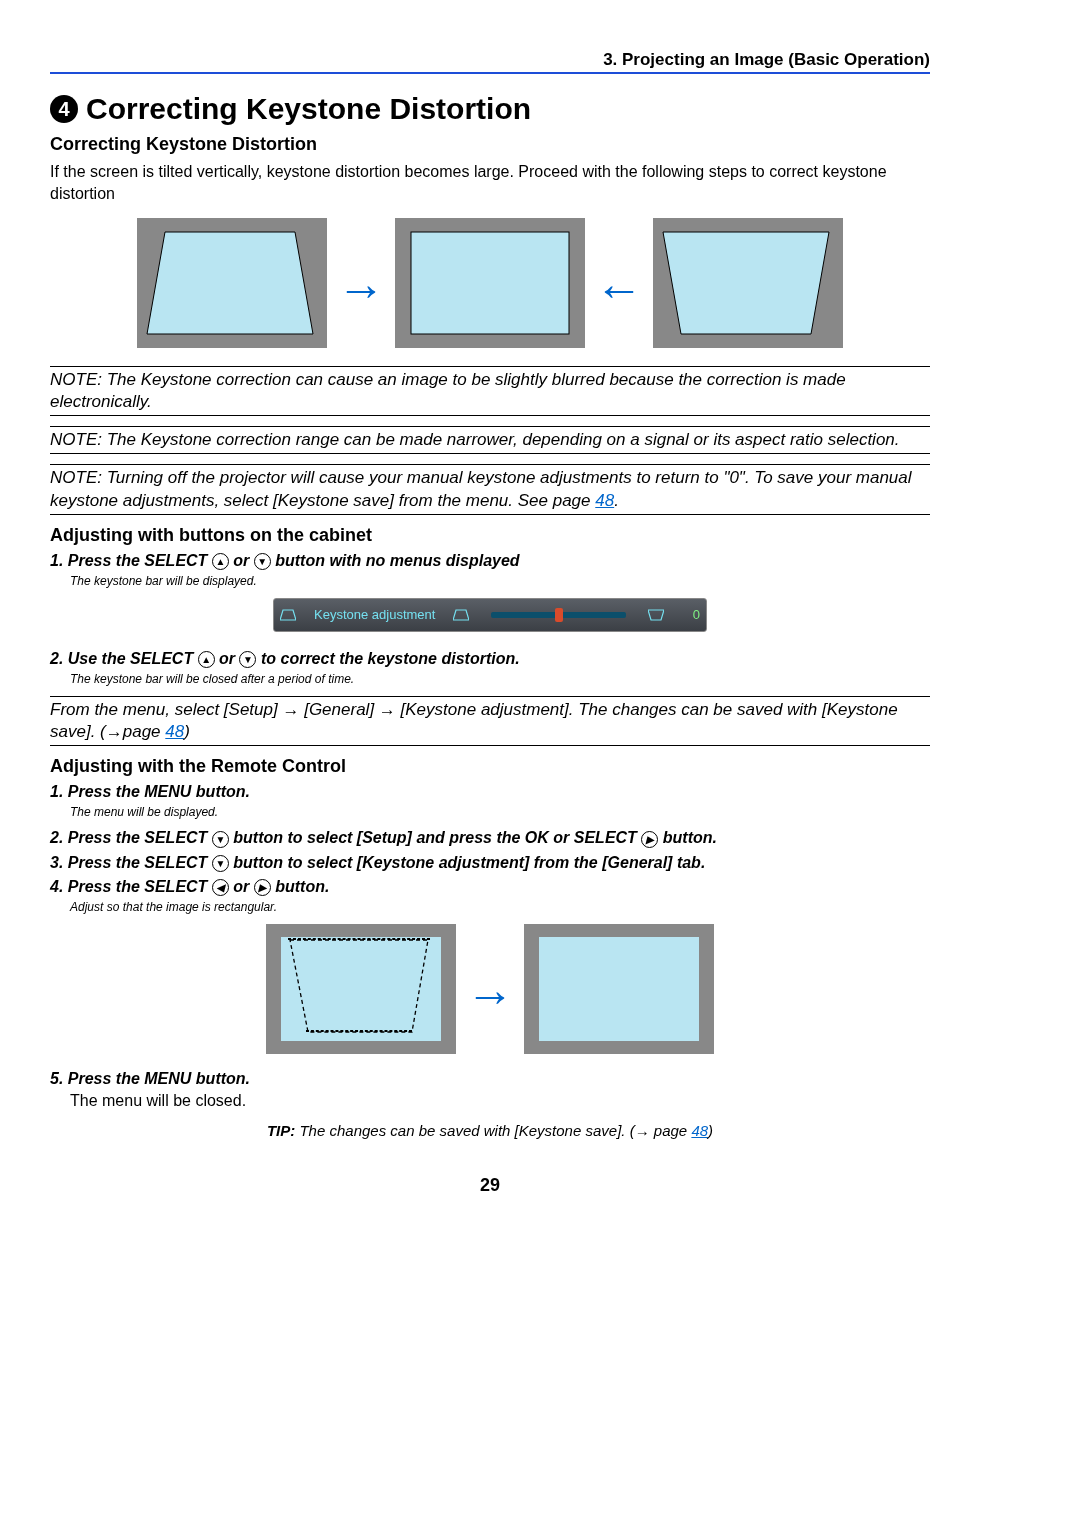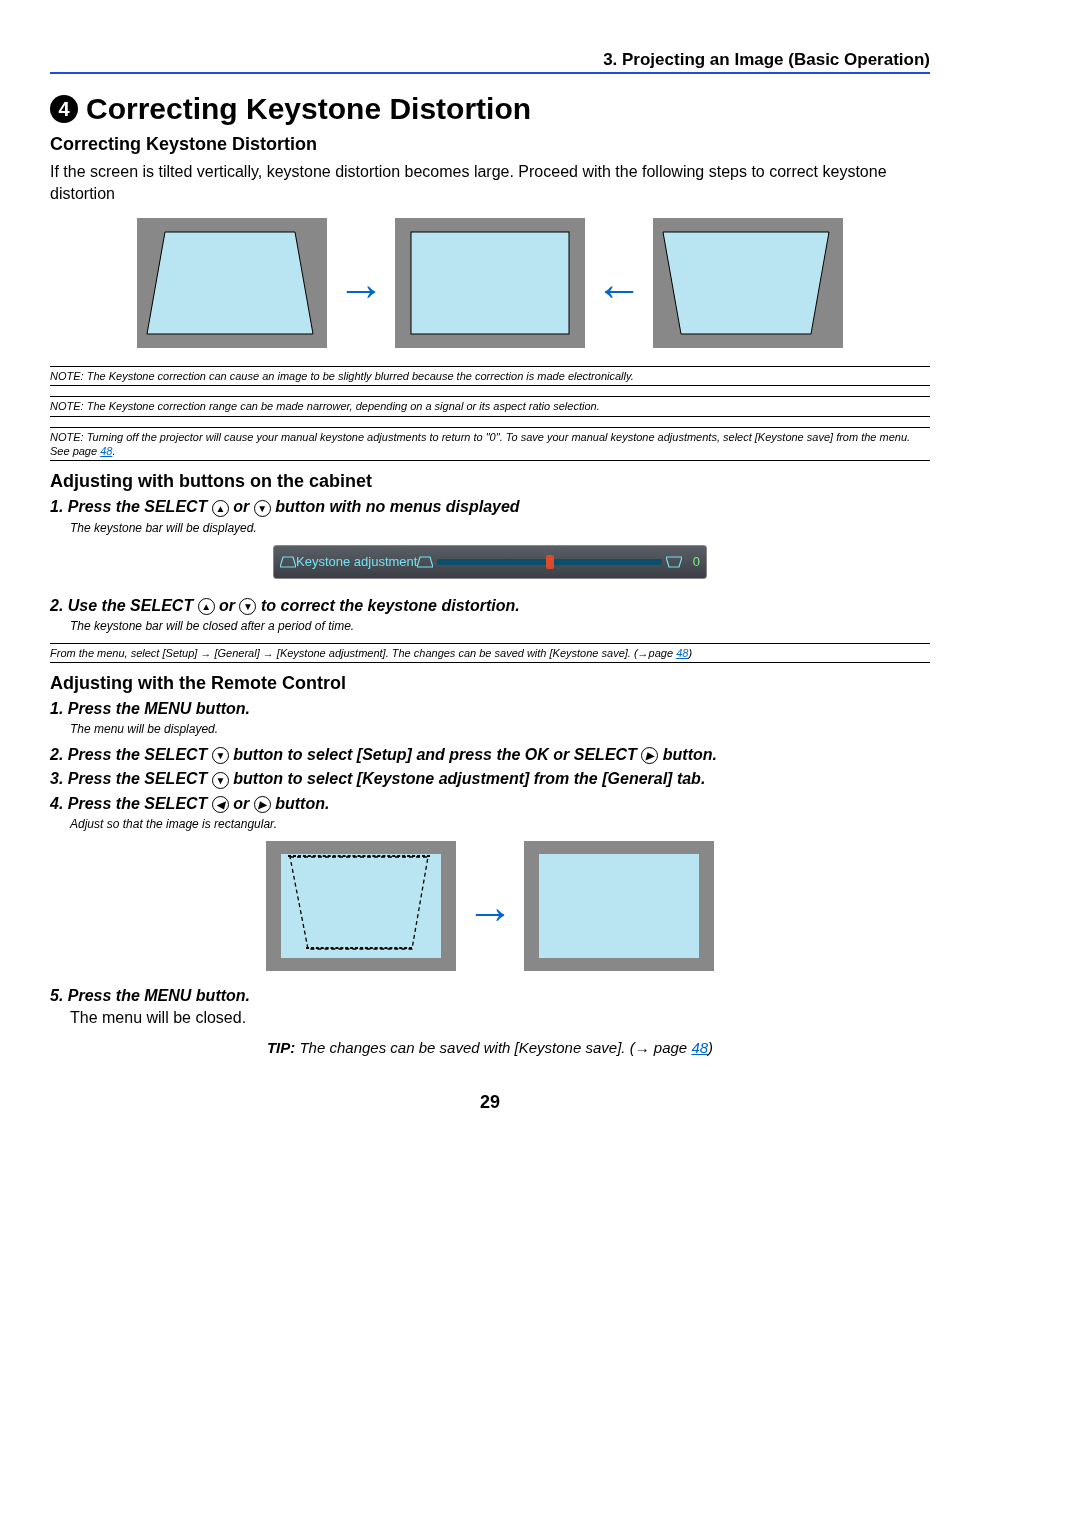--- a/index.html
+++ b/index.html
@@ -44,21 +44,21 @@
     font-size: 18px;
     font-weight: 900;
     font-family: Arial Black, Arial, sans-serif;
     margin: 8px 0 6px 0;
   }
   .body-text { font-size: 16px; margin: 4px 0 14px 0; line-height: 1.35; }
   .note-block {
     border-top: 1px solid #000;
     border-bottom: 1px solid #000;
     font-style: italic;
-    font-size: 11px;
+    font-size: 17px;
     padding: 2px 0;
     margin: 10px 0;
     line-height: 1.3;
   }
   .note-link { color: #0066cc; font-style: italic; }
   .step { font-size: 16px; font-weight: bold; font-style: italic; margin: 6px 0 0 0; }
   .step-text { font-size: 12px; font-style: italic; margin: 4px 0 10px 20px; }
   .step-text-plain { font-size: 16px; margin: 4px 0 10px 20px; }
   .tip { font-size: 15px; font-style: italic; margin: 12px 0; text-align: center; }
   .tip-label { font-weight: bold; }
@@ -89,21 +89,21 @@
   .osd-bar {
     margin: 8px auto 18px auto;
     width: 420px;
     height: 32px;
     background: linear-gradient(#5a5f66, #3b3f45);
     border: 1px solid #888;
     border-radius: 3px;
     display: flex;
     align-items: center;
     padding: 0 6px;
-    gap: 0;
+    gap: 18px;
     color: #fff;
   }
   .osd-label { color: #75e0f0; font-size: 13px; flex: 0 0 auto; display:flex; align-items:center; gap:4px;}
   .osd-track {
     flex: 1;
     height: 6px;
     background: #0c4f6b;
     border-radius: 2px;
     position: relative;
     margin: 0 4px;

